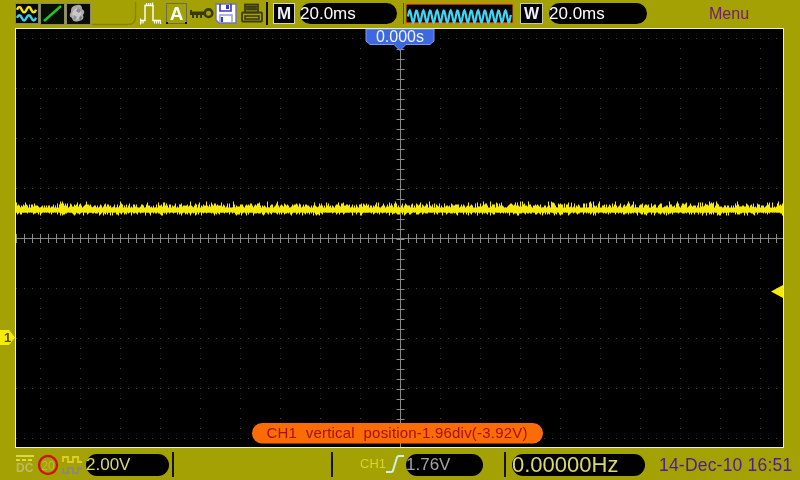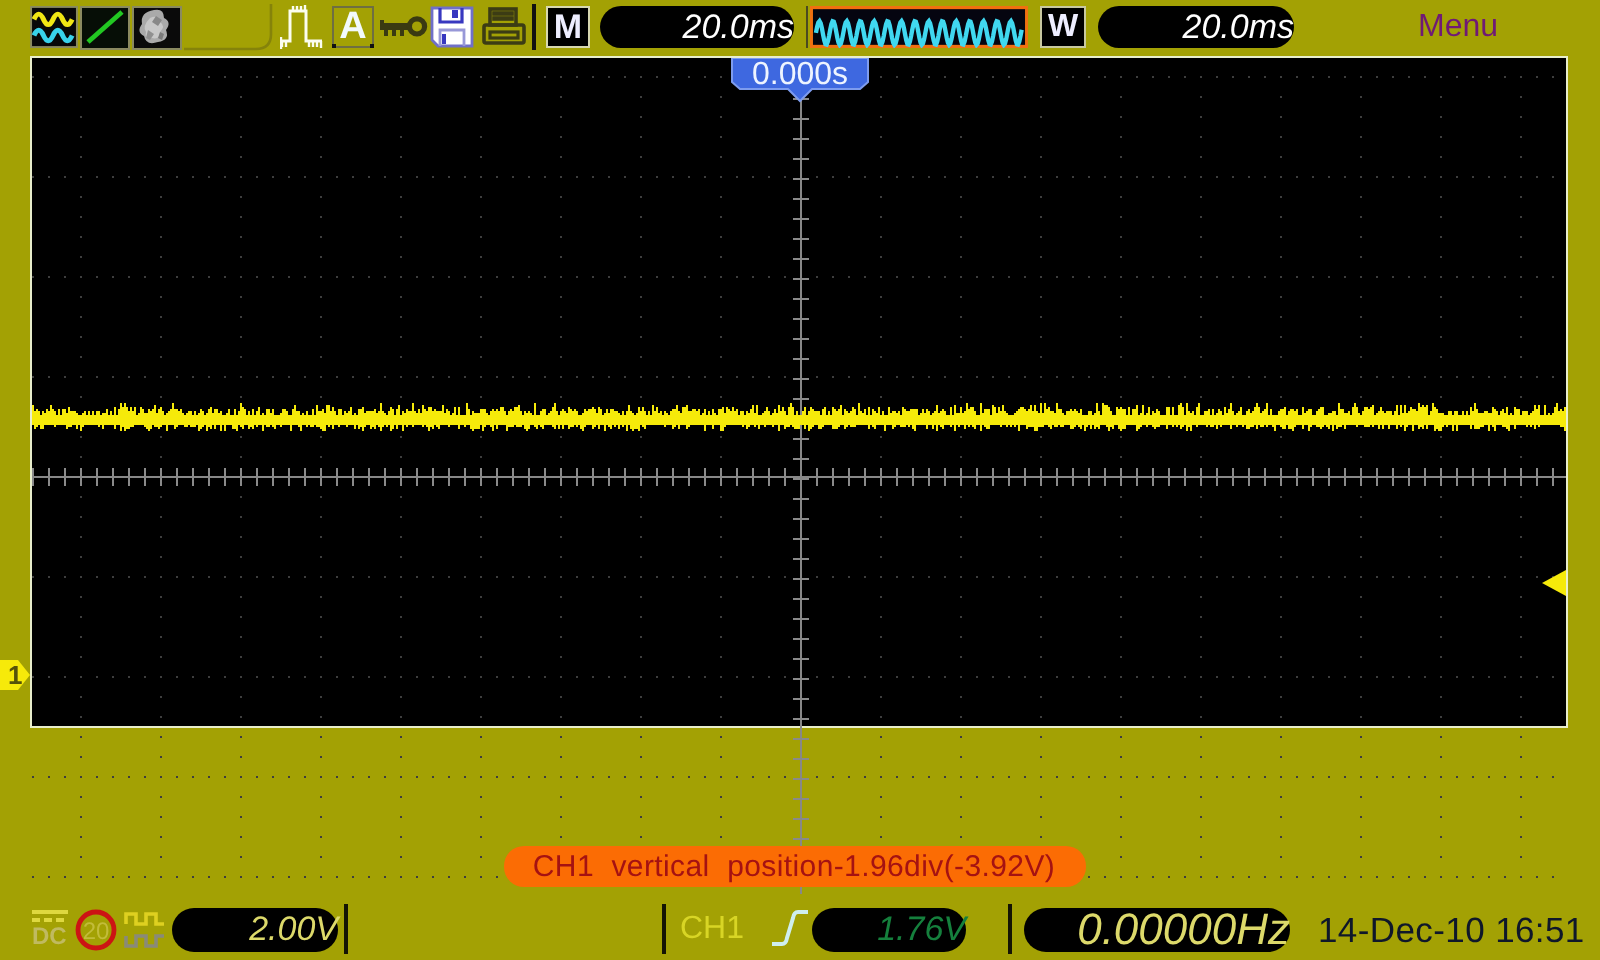--- a/index.html
+++ b/index.html
@@ -1,16 +1,16 @@
 <!DOCTYPE html>
 <html><head><meta charset="utf-8"><style>
 html,body{margin:0;padding:0;width:800px;height:480px;overflow:hidden;background:#a3a104;font-family:"Liberation Sans",sans-serif;}
 *{box-sizing:border-box}
 .abs{position:absolute}
-.pill{position:absolute;background:#000;border-radius:11px;color:#fff;text-align:right;font-style:italic;}
+.pill{position:absolute;background:#000;border-radius:11px;color:#fff;text-align:left;}
 </style></head>
 <body>
 
 <svg class="abs" style="left:15px;top:3px" width="24" height="21" viewBox="0 0 25 22">
  <rect x="0.5" y="0.5" width="24" height="21" fill="#080808" stroke="#8a8a60"></rect>
  <path d="M2 7 Q4.5 1.5 7 7 T12 7 T17 7 T22 7" fill="none" stroke="#f0e614" stroke-width="2.6"></path>
  <path d="M2 15.5 Q4.5 10 7 15.5 T12 15.5 T17 15.5 T22 15.5" fill="none" stroke="#38d2ea" stroke-width="2.6"></path>
 </svg>
 
 <svg class="abs" style="left:40px;top:3px" width="25" height="22" viewBox="0 0 25 22">
@@ -83,21 +83,21 @@
  <rect x="0" y="0" width="110" height="21" fill="#050510" stroke="#f07010" stroke-width="3"></rect>
  <path d="M3.0 13.5L3.6 10.4L4.2 8.2L4.8 7.5L5.4 8.6L6.0 11.1L6.6 14.3L7.2 17.3L7.8 19.2L8.4 19.4L9.0 17.9L9.6 15.1L10.2 11.9L10.8 9.1L11.4 7.6L12.0 7.8L12.6 9.7L13.2 12.7L13.8 15.9L14.4 18.4L15.0 19.5L15.6 18.8L16.2 16.6L16.8 13.5L17.4 10.4L18.0 8.2L18.6 7.5L19.2 8.6L19.8 11.1L20.4 14.3L21.0 17.3L21.6 19.2L22.2 19.4L22.8 17.9L23.4 15.1L24.0 11.9L24.6 9.1L25.2 7.6L25.8 7.8L26.4 9.7L27.0 12.7L27.6 15.9L28.2 18.4L28.8 19.5L29.4 18.8L30.0 16.6L30.6 13.5L31.2 10.4L31.8 8.2L32.4 7.5L33.0 8.6L33.6 11.1L34.2 14.3L34.8 17.3L35.4 19.2L36.0 19.4L36.6 17.9L37.2 15.1L37.8 11.9L38.4 9.1L39.0 7.6L39.6 7.8L40.2 9.7L40.8 12.7L41.4 15.9L42.0 18.4L42.6 19.5L43.2 18.8L43.8 16.6L44.4 13.5L45.0 10.4L45.6 8.2L46.2 7.5L46.8 8.6L47.4 11.1L48.0 14.3L48.6 17.3L49.2 19.2L49.8 19.4L50.4 17.9L51.0 15.1L51.6 11.9L52.2 9.1L52.8 7.6L53.4 7.8L54.0 9.7L54.6 12.7L55.2 15.9L55.8 18.4L56.4 19.5L57.0 18.8L57.6 16.6L58.2 13.5L58.8 10.4L59.4 8.2L60.0 7.5L60.6 8.6L61.2 11.1L61.8 14.3L62.4 17.3L63.0 19.2L63.6 19.4L64.2 17.9L64.8 15.1L65.4 11.9L66.0 9.1L66.6 7.6L67.2 7.8L67.8 9.7L68.4 12.7L69.0 15.9L69.6 18.4L70.2 19.5L70.8 18.8L71.4 16.6L72.0 13.5L72.6 10.4L73.2 8.2L73.8 7.5L74.4 8.6L75.0 11.1L75.6 14.3L76.2 17.3L76.8 19.2L77.4 19.4L78.0 17.9L78.6 15.1L79.2 11.9L79.8 9.1L80.4 7.6L81.0 7.8L81.6 9.7L82.2 12.7L82.8 15.9L83.4 18.4L84.0 19.5L84.6 18.8L85.2 16.6L85.8 13.5L86.4 10.4L87.0 8.2L87.6 7.5L88.2 8.6L88.8 11.1L89.4 14.3L90.0 17.3L90.6 19.2L91.2 19.4L91.8 17.9L92.4 15.1L93.0 11.9L93.6 9.1L94.2 7.6L94.8 7.8L95.4 9.7L96.0 12.7L96.6 15.9L97.2 18.4L97.8 19.5L98.4 18.8L99.0 16.6L99.6 13.5L100.2 10.4L100.8 8.2L101.4 7.5L102.0 8.6L102.6 11.1L103.2 14.3L103.8 17.3L104.4 19.2L105.0 19.4L105.6 17.9L106.2 15.1L106.8 11.9" fill="none" stroke="#40d8f0" stroke-width="2.2"></path>
 </svg>
 
 <div class="abs" style="left:520px;top:3px;width:23px;height:21px;background:#000;border:1px solid #c8c8a0;color:#eef;font-weight:bold;font-size:16px;text-align:center;line-height:20px">W</div>
 
 <div class="pill" style="left:549px;top:3px;width:98px;height:21px;font-size:17px;line-height:21px">20.0ms</div>
 
 <div class="abs" style="left:709px;top:5px;color:#701a75;font-size:16px">Menu</div>
 
-<div class="abs" style="left:15px;top:28px;width:769px;height:336px;border:1px solid #e9eecb;background:#000">
+<div class="abs" style="left:15px;top:28px;width:769px;height:420px;border:1px solid #e9eecb;background:#000">
 <svg width="767" height="418" viewBox="0 0 767 418" style="display:block">
  <g stroke="#3e3e3e">
   <path stroke-dasharray="1 7" d="M0 9.5H767 M0 59.5H767 M0 109.5H767 M0 159.5H767 M0 259.5H767 M0 309.5H767 M0 359.5H767 M0 409.5H767"></path>
   <path stroke-dasharray="1 9" d="M24.5 9V409 M64.5 9V409 M104.5 9V409 M144.5 9V409 M184.5 9V409 M224.5 9V409 M264.5 9V409 M304.5 9V409 M344.5 9V409 M424.5 9V409 M464.5 9V409 M504.5 9V409 M544.5 9V409 M584.5 9V409 M624.5 9V409 M664.5 9V409 M704.5 9V409 M744.5 9V409"></path>
  </g>
 
  <path d="M0 209.5H767" stroke="#8a8a8a" stroke-width="9" stroke-dasharray="1 7"></path>
  <path d="M384.5 0V418" stroke="#8a8a8a" stroke-width="8" stroke-dasharray="1 9"></path>
  <path d="M0 209.5H767" stroke="#888" stroke-width="1"></path>
  <path d="M384.5 0V418" stroke="#888" stroke-width="1"></path>
@@ -136,25 +136,25 @@
 <svg class="abs" style="left:62px;top:455px" width="22" height="20" viewBox="0 0 22 20">
  <path d="M1 7 V2 H6 V7 H11 V2 H16 V7 H20" fill="none" stroke="#ded020" stroke-width="1.8"></path>
  <path d="M1 13 V18 H6 V13 H11 V18 H16 V13 H20" fill="none" stroke="#8a8a78" stroke-width="1.8"></path>
 </svg>
 
 <div class="pill" style="left:86px;top:454px;width:83px;height:22px;color:#dcd96a;font-size:17px;line-height:22px">2.00V</div>
 
 <div class="abs" style="left:172px;top:452px;width:2px;height:25px;background:#141404"></div>
 <div class="abs" style="left:331px;top:452px;width:2px;height:25px;background:#141404"></div>
 
-<div class="abs" style="left:340px;top:456px;color:#d8d525;font-size:16px">CH1</div>
+<div class="abs" style="left:360px;top:456px;color:#d8d525;font-size:13px">CH1</div>
 
 <svg class="abs" style="left:385px;top:453px" width="20" height="22" viewBox="0 0 20 22">
  <path d="M1 19 H6 Q8 19 8.5 16 L11.5 6 Q12 3 14 3 H19" fill="none" stroke="#cfeeee" stroke-width="2"></path>
 </svg>
 
-<div class="pill" style="left:406px;top:454px;width:77px;height:22px;color:#15803d;font-size:17px;line-height:22px">1.76V</div>
+<div class="pill" style="left:406px;top:454px;width:77px;height:22px;color:#a3a3a3;font-size:17px;line-height:22px">1.76V</div>
 
 <div class="abs" style="left:504px;top:452px;width:2px;height:25px;background:#141404"></div>
 
 <div class="pill" style="left:512px;top:454px;width:133px;height:22px;color:#dcd96a;font-size:22px;line-height:22px">0.00000Hz</div>
 
-<div class="abs" style="left:659px;top:455px;color:#0f172a;font-size:17.5px;letter-spacing:0.2px">14-Dec-10 16:51</div>
+<div class="abs" style="left:659px;top:455px;color:#4c1d95;font-size:17.5px;letter-spacing:0.2px">14-Dec-10 16:51</div>
 
 </body></html>

